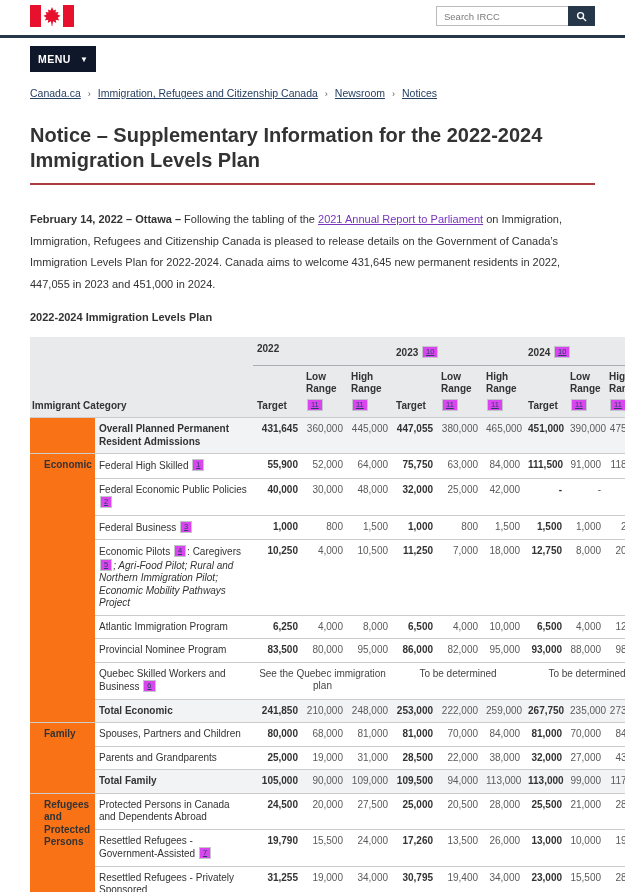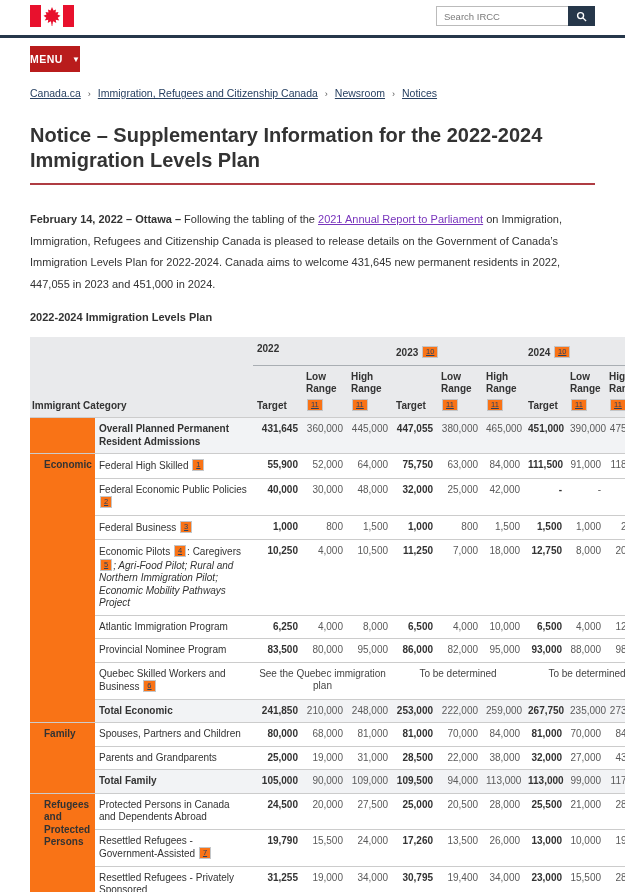--- a/index.html
+++ b/index.html
@@ -27,22 +27,22 @@
   .search-box input::placeholder { color:#7a7a7a; }
   .search-btn {
     width:27px; height:20px; background:#26374A; border:1px solid #26374A;
     display:flex; align-items:center; justify-content:center; padding:0; cursor:pointer;
   }
   .navy-rule { height:3px; background:#26374A; margin-top:8px; }
 
   
   .menu-wrap { padding:8px 30px 0; }
   .menu-btn {
-    background:#b91c1c; color:#fff; border:none; font-family:inherit;
-    font-size:10.5px; font-weight:bold; padding:7px 0; letter-spacing:.5px;
+    background:#0f172a; color:#fff; border:none; font-family:inherit;
+    font-size:10.5px; font-weight:bold; padding:7px 8px; letter-spacing:.5px;
     display:inline-flex; align-items:center; cursor:pointer;
   }
   .menu-btn .chev { margin-left:9px; font-size:8px; }
   .breadcrumb { padding:15px 30px 0; font-size:10.5px; }
   .breadcrumb a { color:#284162; text-decoration:underline; }
   .crumb-sep { color:#555; margin:0 7px; font-size:9px; }
 
   
   h1.page-title {
     margin:24px 30px 0; font-size:20px; line-height:25px; font-weight:bold; color:#333;
@@ -67,21 +67,21 @@
   th.group-cell { background:#f97316; font-weight:bold; vertical-align:top; padding-left:14px; }
   td.label-cell { color:#333;margin-left:24px; }
   td.num { text-align:right; color:#5a5a5a; }
   td.num.target { font-weight:bold; color:#333; }
   td.span-cell { text-align:center; color:#444; }
   tr.total-row td { background:#f2f3f5; }
   tr.total-row td.label-cell { font-weight:bold; }
   .lbl-b { font-weight:bold; }
   .lbl-i { font-style:italic; }
   .fn {
-    display:inline-block; border:1px solid #c3c6c9; background:#f97316;
+    display:inline-block; border:1px solid #c3c6c9; background:#d946ef;
     padding:0 3px; font-size:7.5px; line-height:10px; font-weight:normal;
     vertical-align:2px; margin:0 1px;
   }
   .fn-num { color:#284162; text-decoration:underline; }
   thead .fn { margin-top:3px; }
 </style>
 </head>
 <body>
 
 <div>

